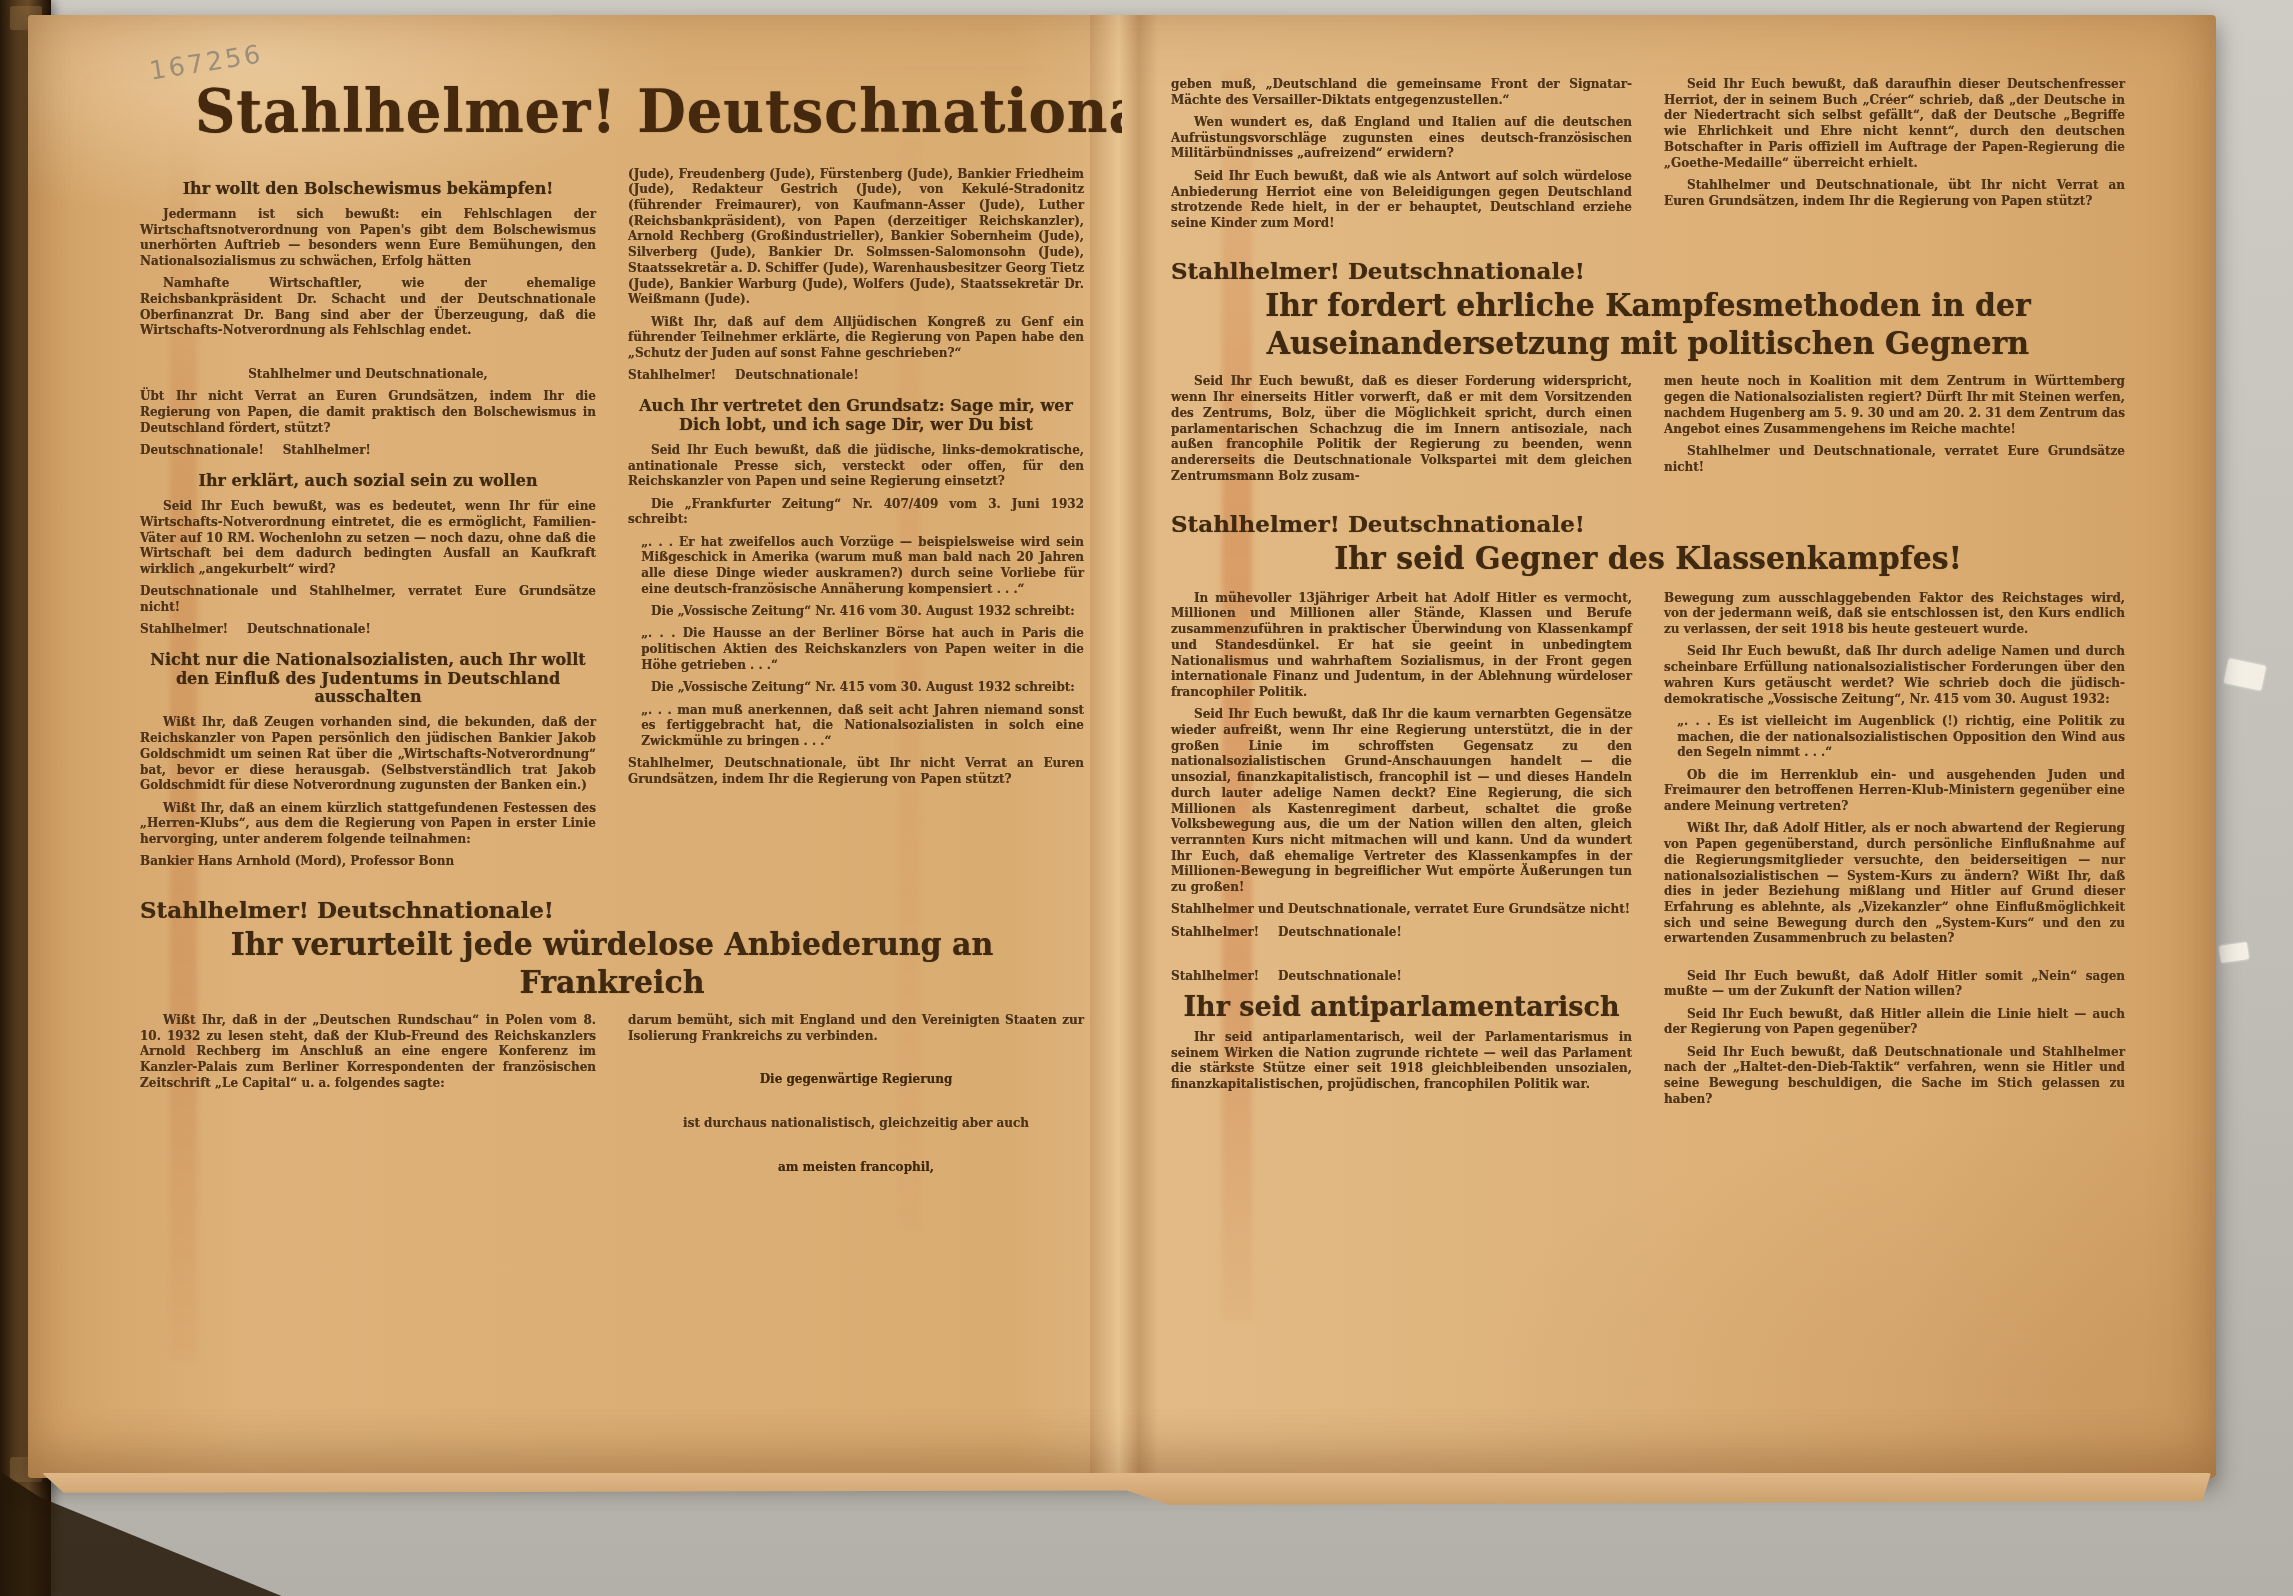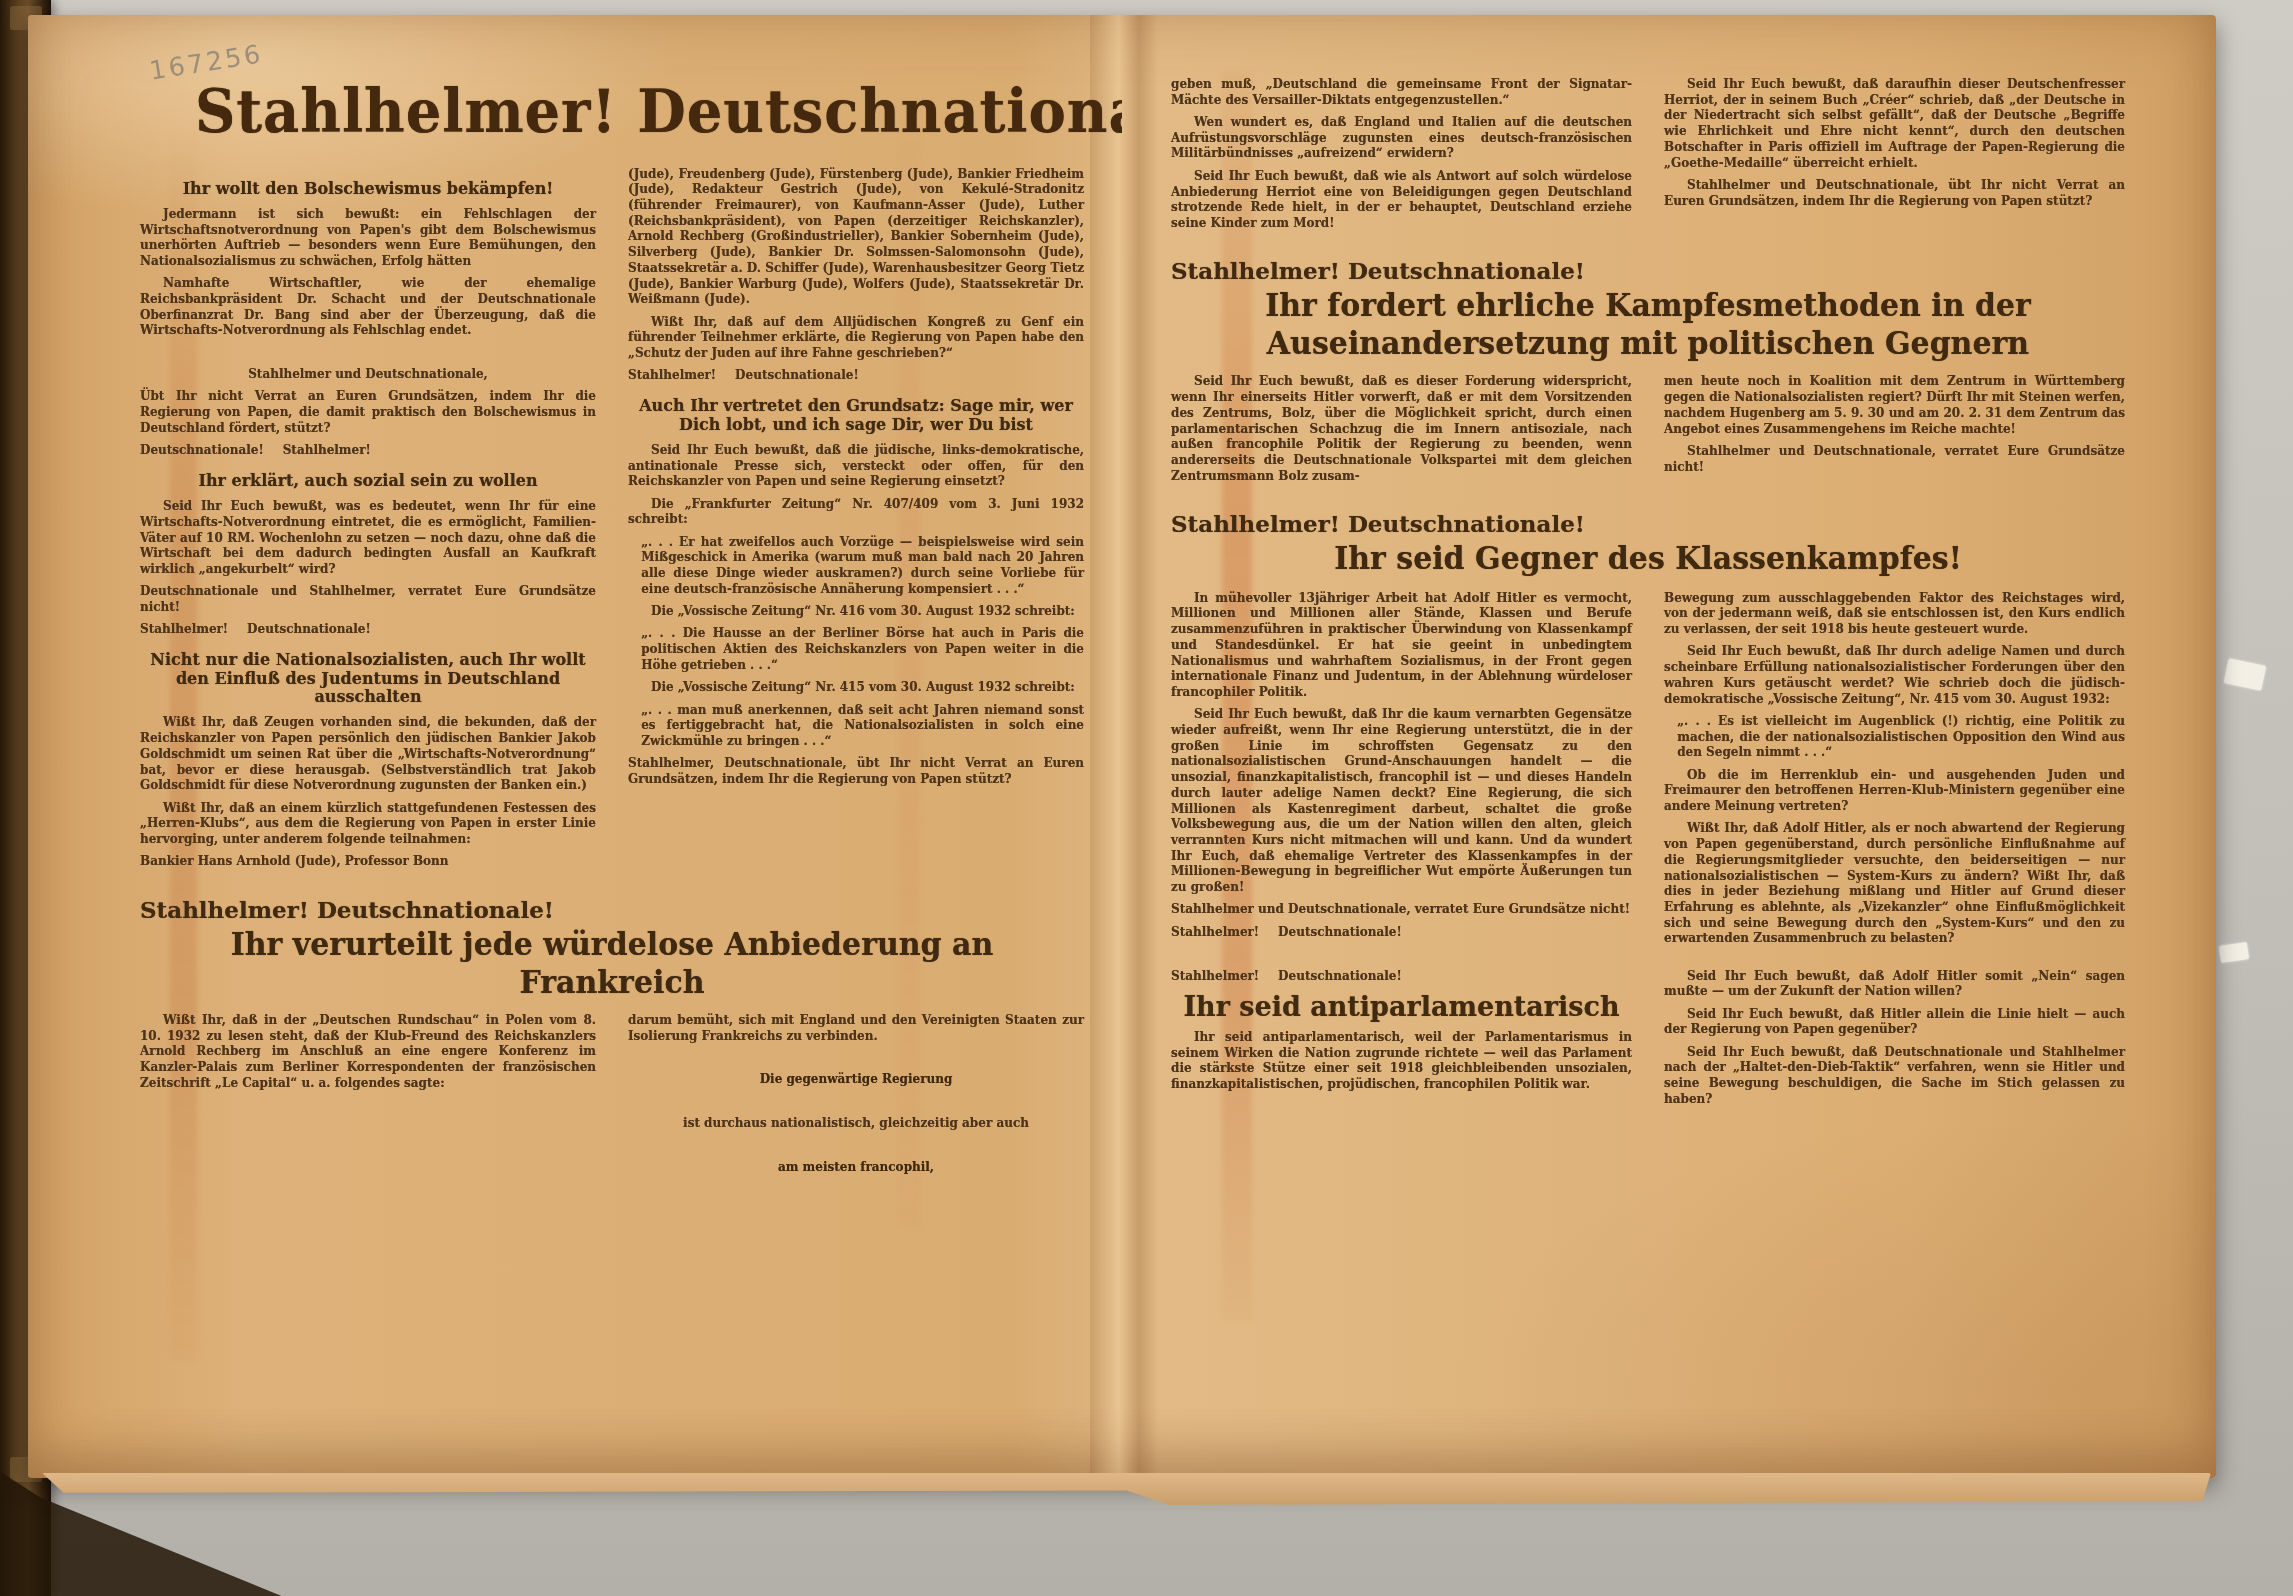--- a/index.html
+++ b/index.html
@@ -139,28 +139,28 @@
               <p class="para pair">
                 <span>Stahlhelmer!</span>
                 <span>Deutschnationale!</span>
               </p>
             </div>
 
           <h2 class="h2">Nicht nur die Nationalsozialisten, auch Ihr wollt den Einfluß des Judentums in Deutschland ausschalten</h2>
           <div>
               <p class="para">Wißt Ihr, daß Zeugen vorhanden sind, die bekunden, daß der Reichskanzler von Papen persönlich den jüdischen Bankier Jakob Goldschmidt um seinen Rat über die „Wirtschafts-Notverordnung“ bat, bevor er diese herausgab. (Selbstverständlich trat Jakob Goldschmidt für diese Notverordnung zugunsten der Banken ein.)</p>
               <p class="para">Wißt Ihr, daß an einem kürzlich stattgefundenen Festessen des „Herren-Klubs“, aus dem die Regierung von Papen in erster Linie hervorging, unter anderem folgende teilnahmen:</p>
-              <p class="para flush">Bankier Hans Arnhold (Jude), Professor Bonn</p>
+              <p class="para flush">Bankier Hans Arnhold (Mord), Professor Bonn</p>
             </div>
         </div>
 
         <div class="col">
           <div>
               <p class="para flush">(Jude), Freudenberg (Jude), Fürstenberg (Jude), Bankier Friedheim (Jude), Redakteur Gestrich (Jude), von Kekulé-Stradonitz (führender Freimaurer), von Kaufmann-Asser (Jude), Luther (Reichsbankpräsident), von Papen (derzeitiger Reichskanzler), Arnold Rechberg (Großindustrieller), Bankier Sobernheim (Jude), Silverberg (Jude), Bankier Dr. Solmssen-Salomonsohn (Jude), Staatssekretär a. D. Schiffer (Jude), Warenhausbesitzer Georg Tietz (Jude), Bankier Warburg (Jude), Wolfers (Jude), Staatssekretär Dr. Weißmann (Jude).</p>
-              <p class="para">Wißt Ihr, daß auf dem Alljüdischen Kongreß zu Genf ein führender Teilnehmer erklärte, die Regierung von Papen habe den „Schutz der Juden auf ihre Fahne geschrieben?“</p>
+              <p class="para">Wißt Ihr, daß auf dem Alljüdischen Kongreß zu Genf ein führender Teilnehmer erklärte, die Regierung von Papen habe den „Schutz der Juden auf sonst Fahne geschrieben?“</p>
               <p class="para pair">
                 <span>Stahlhelmer!</span>
                 <span>Deutschnationale!</span>
               </p>
             </div>
           <h2 class="h2">Auch Ihr vertretet den Grundsatz: Sage mir, wer Dich lobt, und ich sage Dir, wer Du bist</h2>
           <div>
               <p class="para">Seid Ihr Euch bewußt, daß die jüdische, links-demokratische, antinationale Presse sich, versteckt oder offen, für den Reichskanzler von Papen und seine Regierung einsetzt?</p>
               <p class="para">Die „Frankfurter Zeitung“ Nr. 407/409 vom 3. Juni 1932 schreibt:</p>
               <p class="para quote">„. . . Er hat zweifellos auch Vorzüge — beispielsweise wird sein Mißgeschick in Amerika (warum muß man bald nach 20 Jahren alle diese Dinge wieder auskramen?) durch seine Vorliebe für eine deutsch-französische Annäherung kompensiert . . .“</p>

